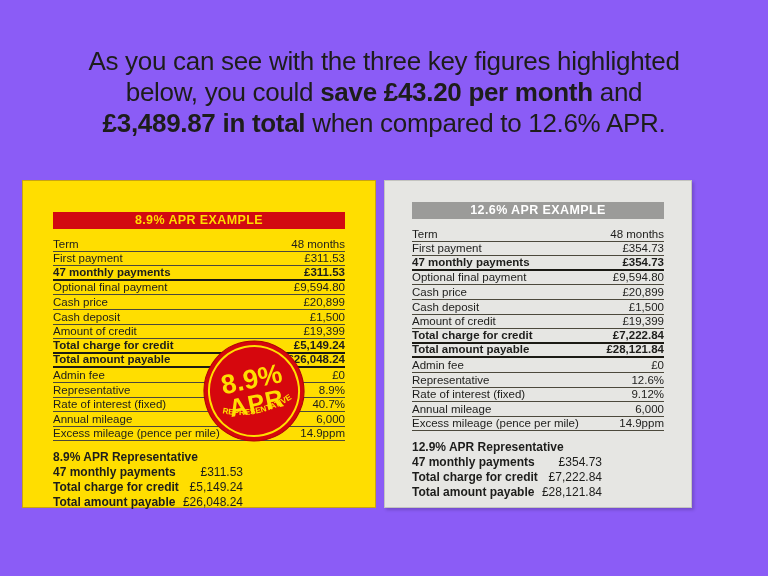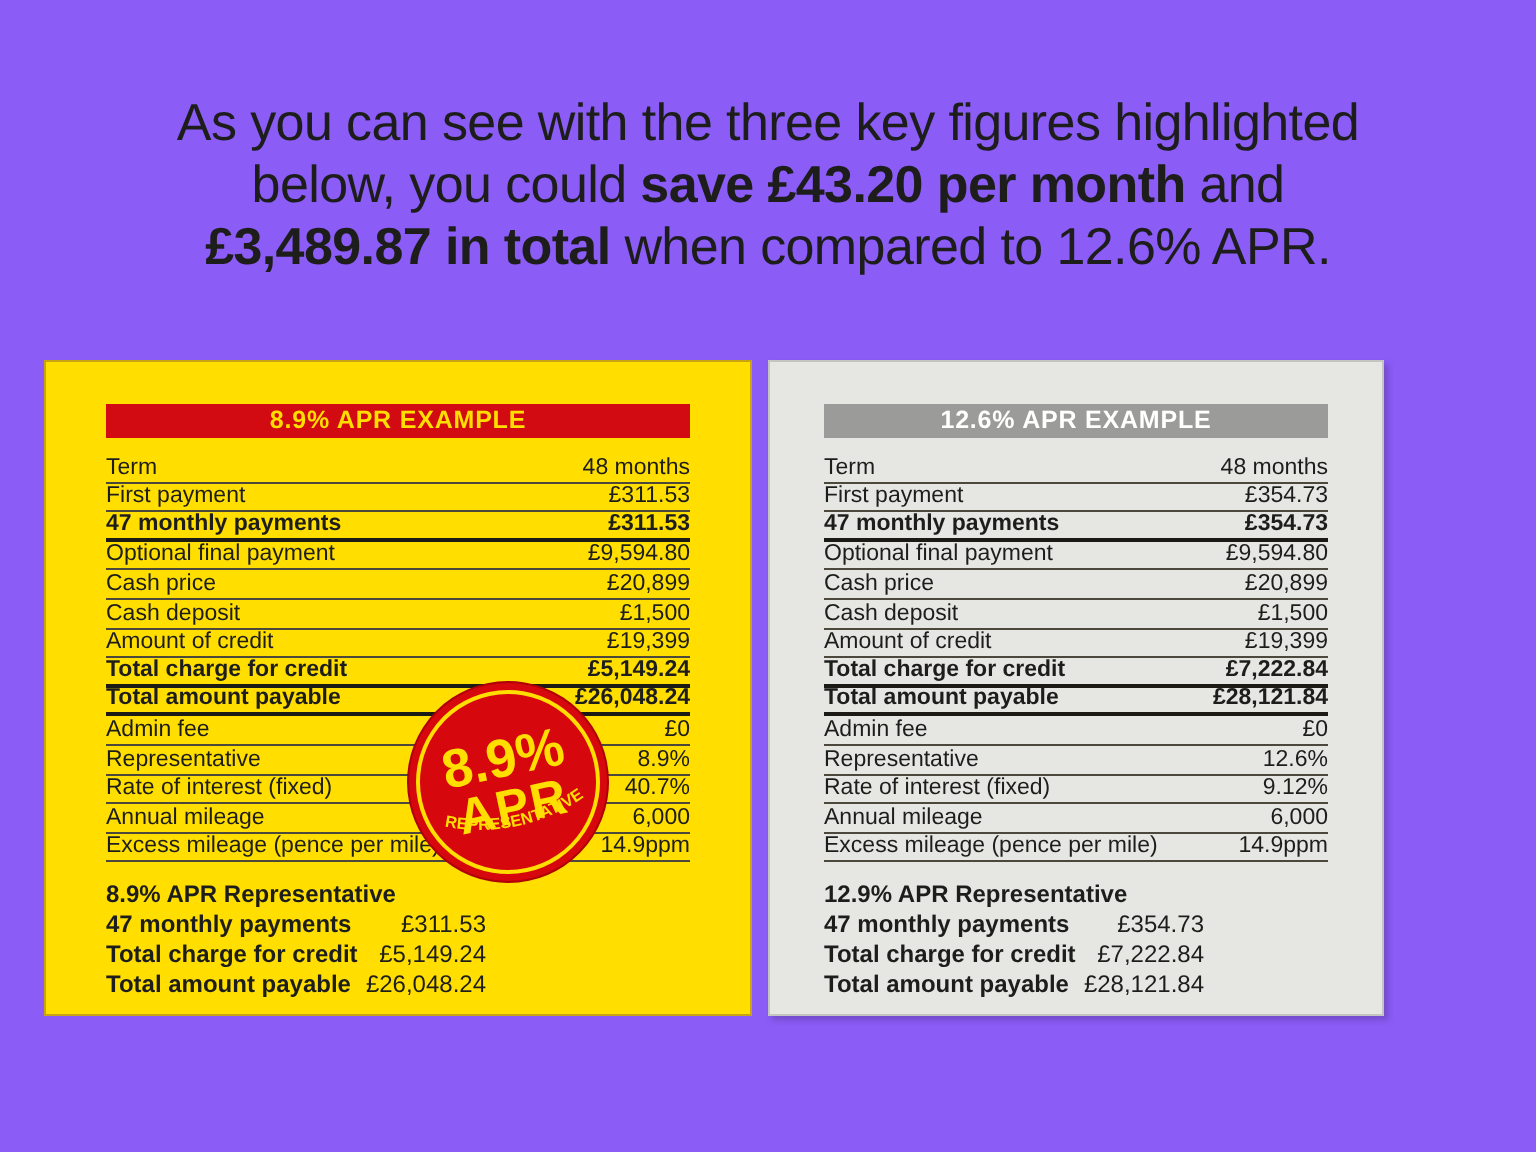--- a/index.html
+++ b/index.html
@@ -16,21 +16,21 @@
     letter-spacing:-0.3px;
   }
   .heading b { font-weight:700; }
 
   
   .panel {
     position:absolute; top:180px; height:328px; box-sizing:border-box;
   }
   .panel-left {
     left:22px; width:354px;
-    background:#FFDE00; border:1px solid #C9A410; padding:0 30px;
+    background:#FFDE00; border:1px solid #C9A410; padding:10px 30px;
   }
   .panel-right {
     left:384px; width:308px;
     background:#E6E6E3; border:1px solid #C4C4C0;
     box-shadow:2px 2px 3px rgba(0,0,0,0.18);
     padding:0 27px;
   }
   .bar {
     margin-top:21px; height:17px; line-height:17px;
     text-align:center; font-weight:700; font-size:12.5px; letter-spacing:0.4px;

